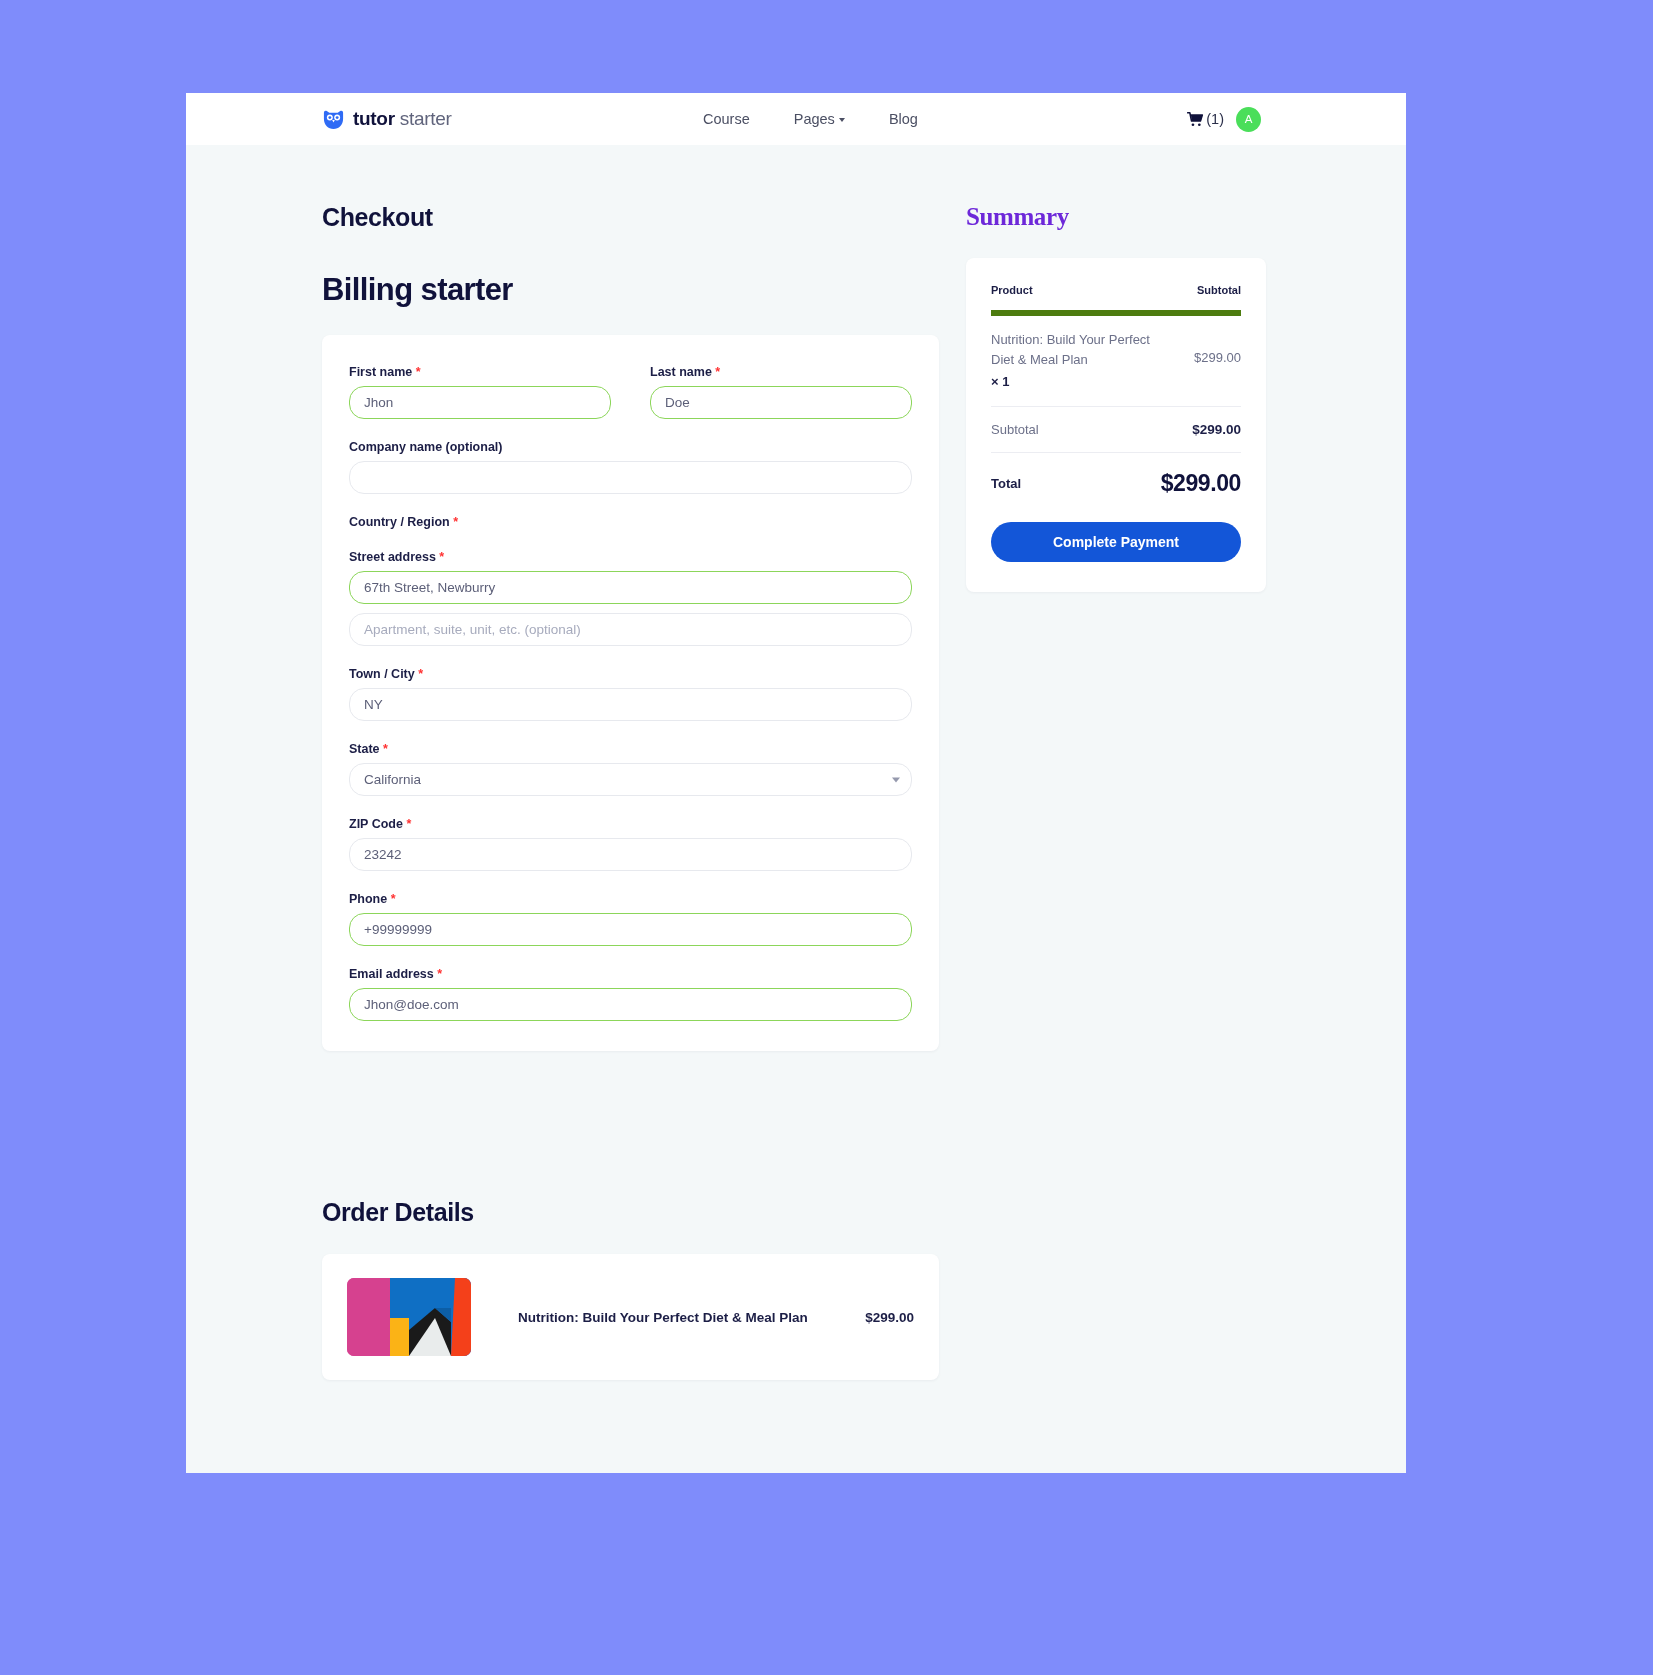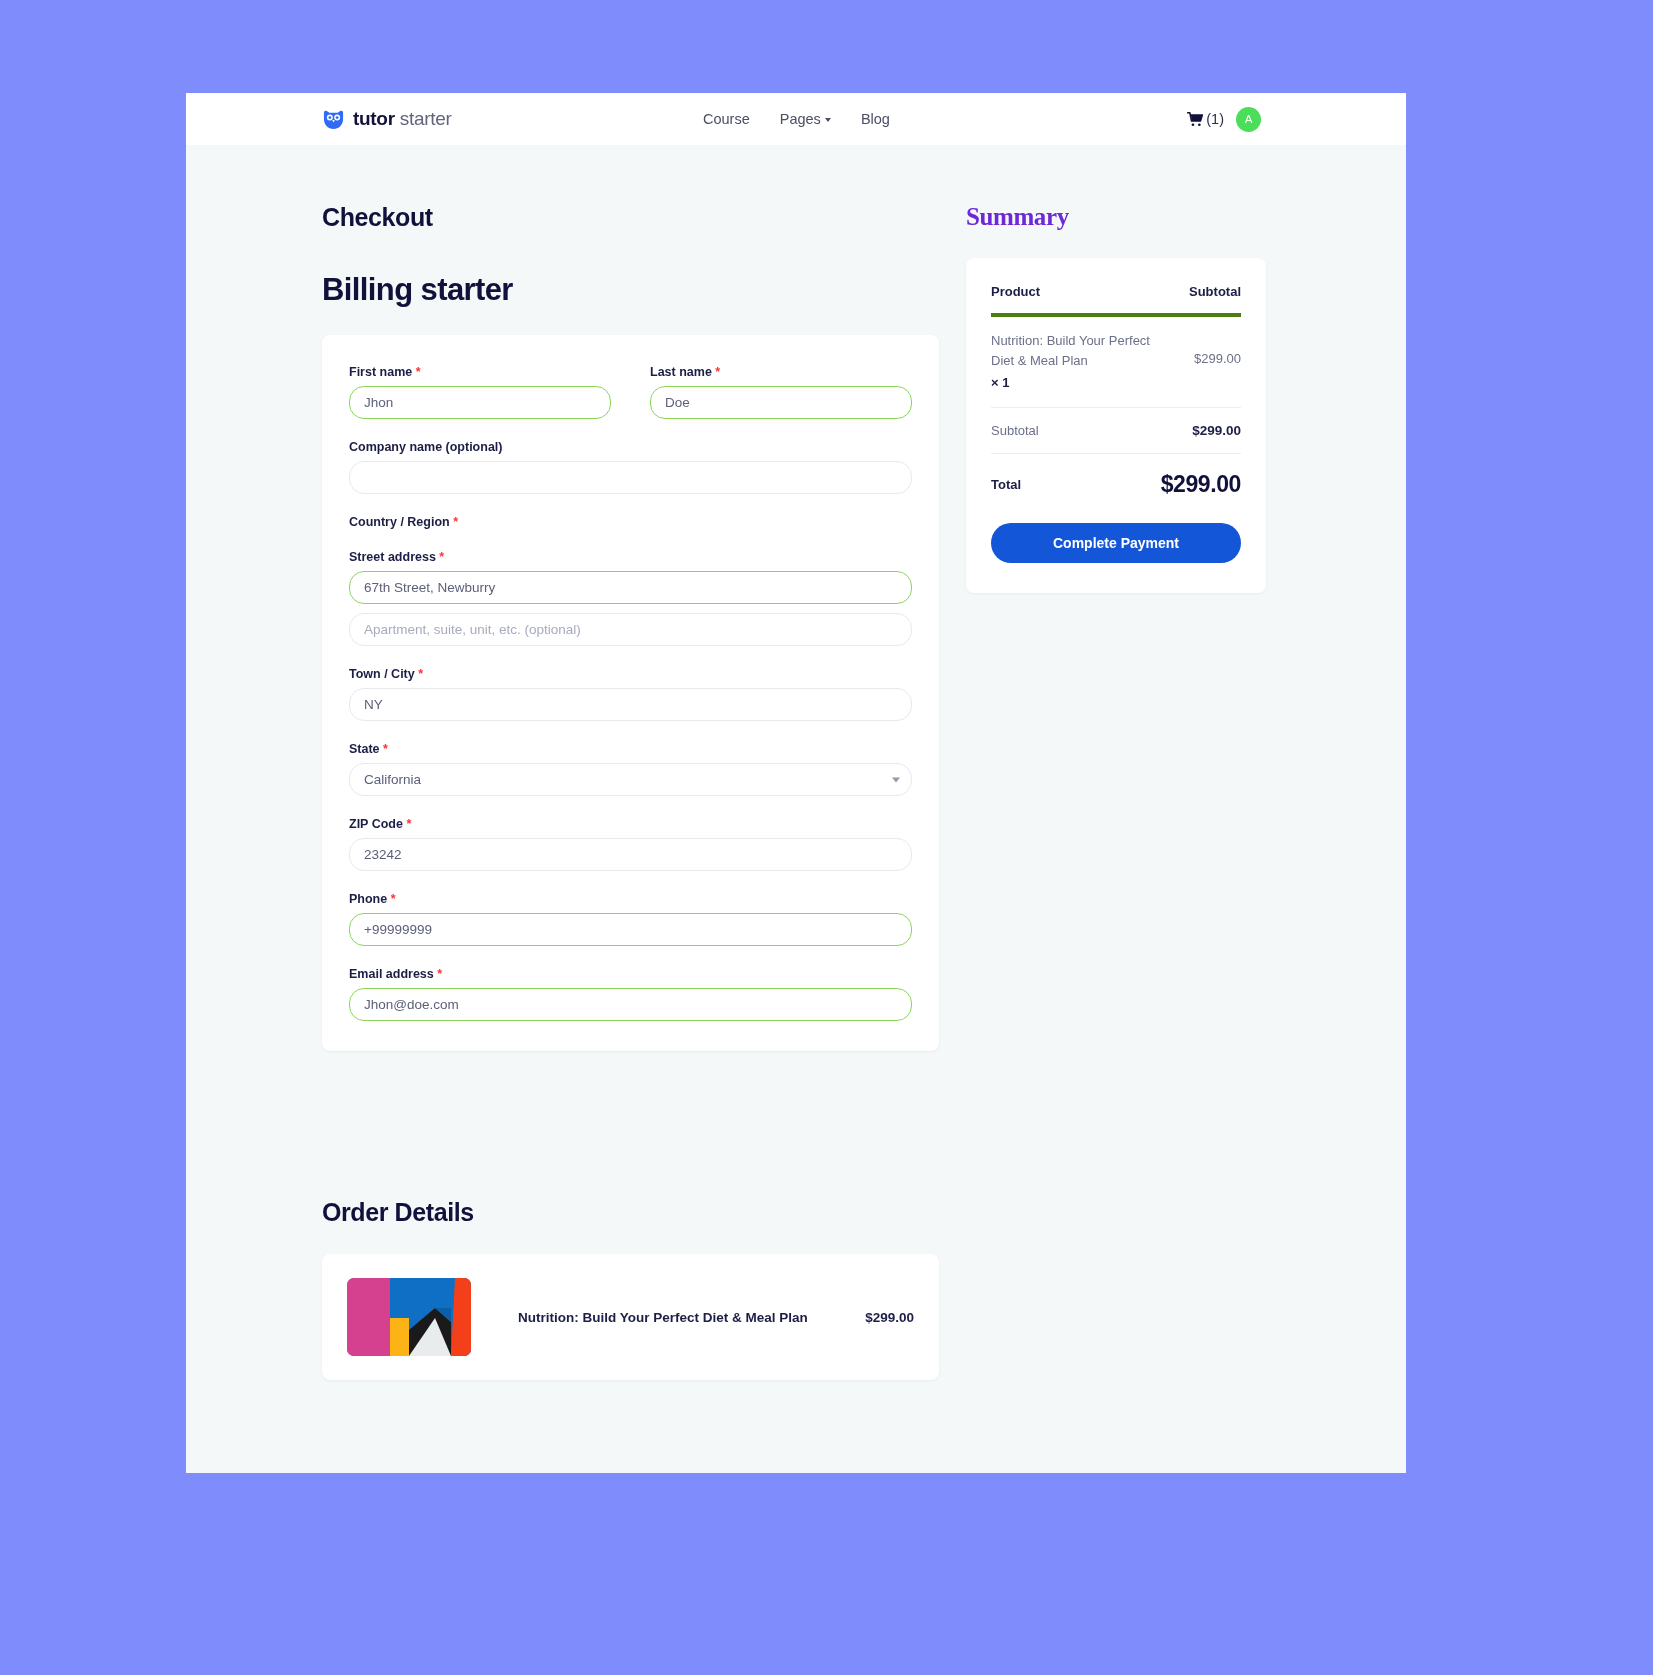--- a/index.html
+++ b/index.html
@@ -38,21 +38,21 @@
   .owl-icon { width: 23px; height: 23px; display: block; }
   .brand-text { font-size: 19px; letter-spacing: -0.3px; white-space: nowrap; }
   .brand-text .b1 { font-weight: bold; color: #10123b; }
   .brand-text .b2 { font-weight: 400; color: #60647c; }
 
   .nav {
     position: absolute;
     left: 517px;
     display: flex;
     align-items: center;
-    gap: 30px;
+    gap: 44px;
   }
   .nav a {
     font-size: 14.5px;
     color: #4b4f63;
     text-decoration: none;
     display: flex;
     align-items: center;
     gap: 4px;
     white-space: nowrap;
   }
@@ -154,23 +154,23 @@
   
   .summary-card {
     margin-top: 27px;
     background: #ffffff;
     border-radius: 8px;
     padding: 26px 25px 30px 25px;
     box-shadow: 0 1px 3px rgba(16,18,59,0.05);
   }
   .sum-head {
     display: flex; justify-content: space-between;
-    font-size: 13px; font-weight: bold; color: #1c1e46;
+    font-size: 11px; font-weight: bold; color: #1c1e46;
     padding-bottom: 14px;
-    border-bottom: 4px solid #4d7c0f;
+    border-bottom: 6px solid #4d7c0f;
   }
   .sum-prod-row {
     display: flex; justify-content: space-between;
     padding: 14px 0 14px 0;
     border-bottom: 1px solid #ecedf2;
     gap: 10px;
   }
   .sum-prod-name {
     font-size: 13px; color: #6c7089; line-height: 1.55; max-width: 160px;
   }

